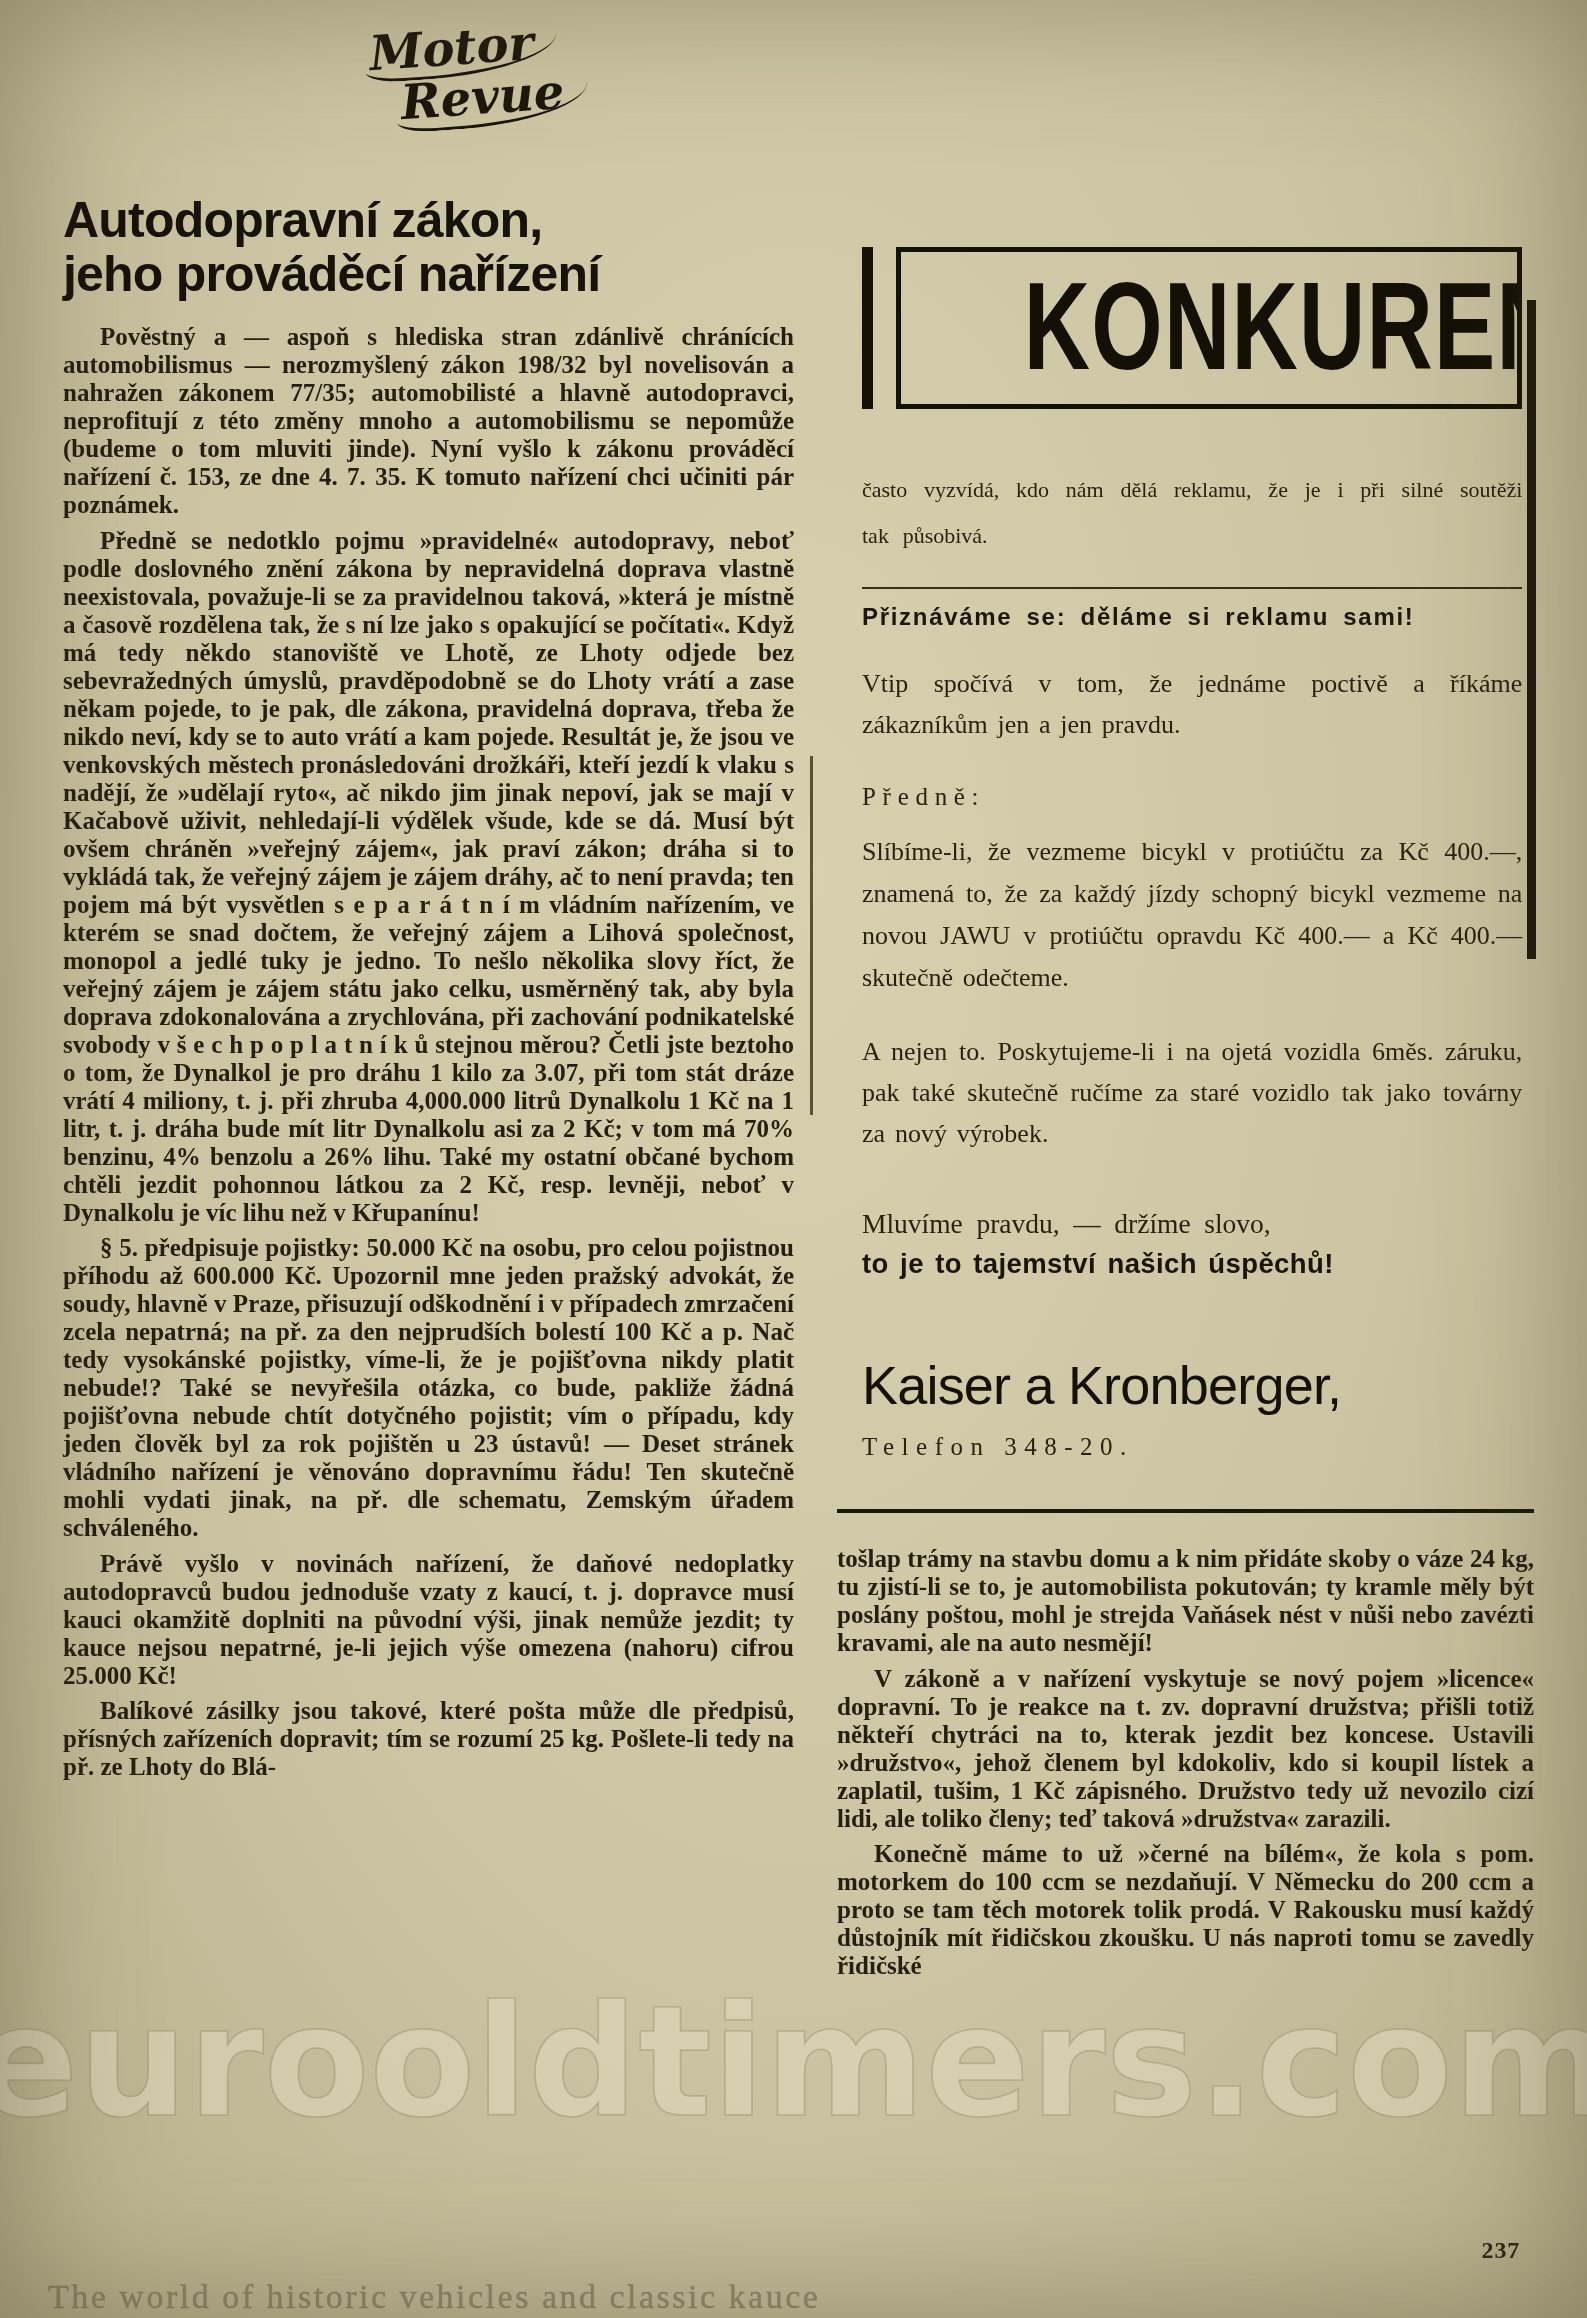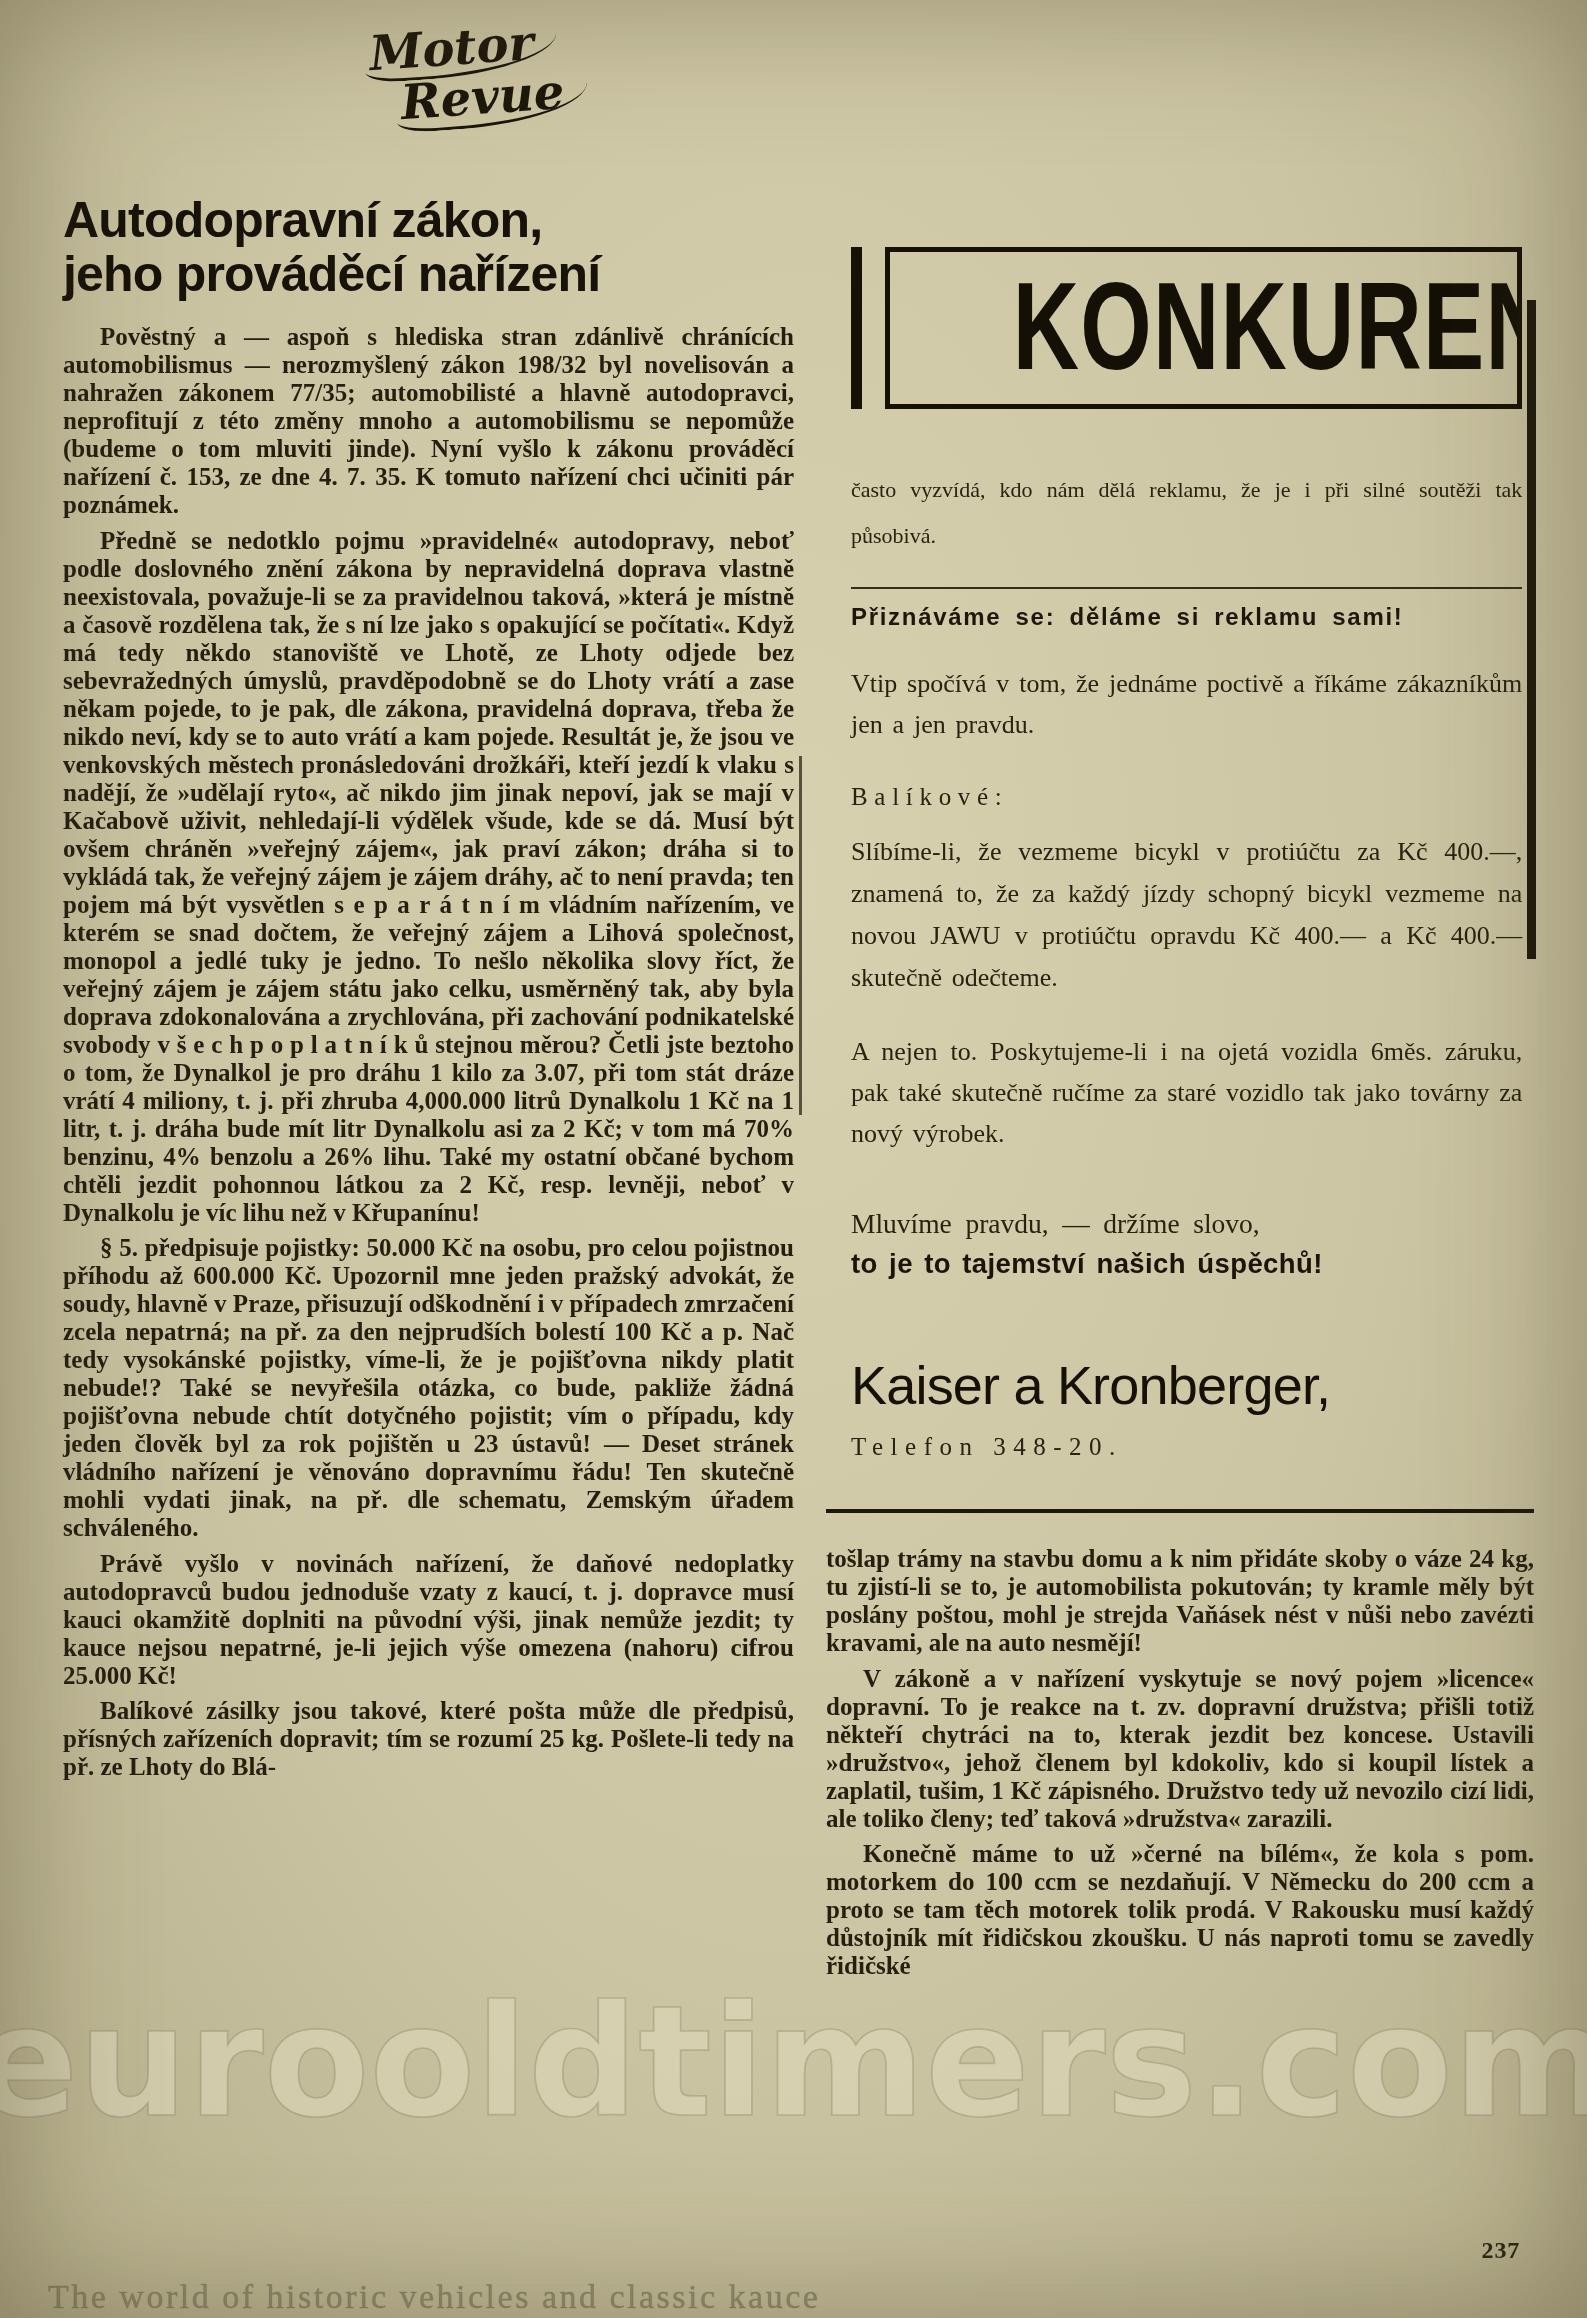--- a/index.html
+++ b/index.html
@@ -25,21 +25,21 @@
     font-family:"DejaVu Serif", serif; font-style:italic; font-weight:bold;
     font-size:48px; color:#1b160b; line-height:1.02;
   }
   .logo-word{ width:max-content; padding:0 23.4px 2.5px 5px;
     border-bottom:3.3px solid #1b160b; border-radius:0 0 70% 20%; }
   .logo-revue{ margin-left:28px; margin-top:-3.3px; }
 
   
   .columns{
     position:absolute; top:194px; left:63px; right:53px;
-    display:flex; gap:32px;
+    display:flex; gap:43px;
   }
   .col-left{ width:731px; flex:none; }
   .col-right{ flex:1; min-width:0; }
 
   .article-title{
     font-family:"Liberation Sans", sans-serif;
     font-weight:bold; font-size:50px; line-height:1.07;
     letter-spacing:-0.8px; color:#17120a; margin-bottom:22px;
   }
   .body-para{
@@ -167,21 +167,21 @@
         <div class="konk-wrap">
           <div class="konk-leftbar"></div>
           <div class="konk-box">
             <span class="konk-text">KONKURENCE</span>
           </div>
         </div>
 
         <p class="ad-intro">často vyzvídá, kdo nám dělá reklamu, že je i při silné soutěži tak působivá.</p>
         <div class="ad-confession">Přiznáváme se: děláme si reklamu sami!</div>
         <p class="ad-body">Vtip spočívá v tom, že jednáme poctivě a říkáme zákazníkům jen a jen pravdu.</p>
-        <p class="ad-example-label">Balíkové:</p>
+        <p class="ad-example-label">Předně:</p>
         <p class="ad-example">Slíbíme-li, že vezmeme bicykl v protiúčtu za Kč 400.—, znamená to, že za každý jízdy schopný bicykl vezmeme na novou JAWU v protiúčtu opravdu Kč 400.— a Kč 400.— skutečně odečteme.</p>
         <p class="ad-body">A nejen to. Poskytujeme-li i na ojetá vozidla 6měs. záruku, pak také skutečně ručíme za staré vozidlo tak jako továrny za nový výrobek.</p>
 
         <p class="ad-slogan">
           <span>Mluvíme pravdu, — držíme slovo,</span><br>
           <span class="ad-slogan-bold">to je to tajemství našich úspěchů!</span>
         </p>
 
         <h2 class="ad-company">Kaiser a Kronberger,</h2>
         <div class="ad-phone">Telefon 348-20.</div>

